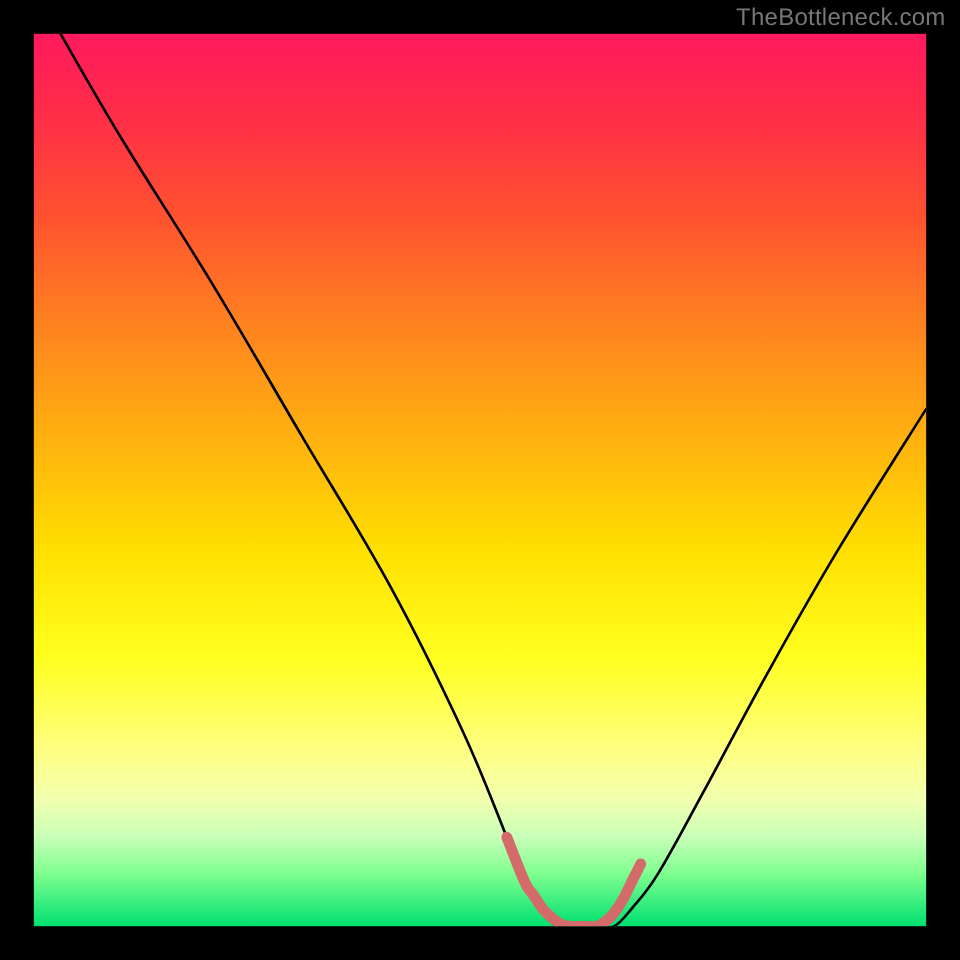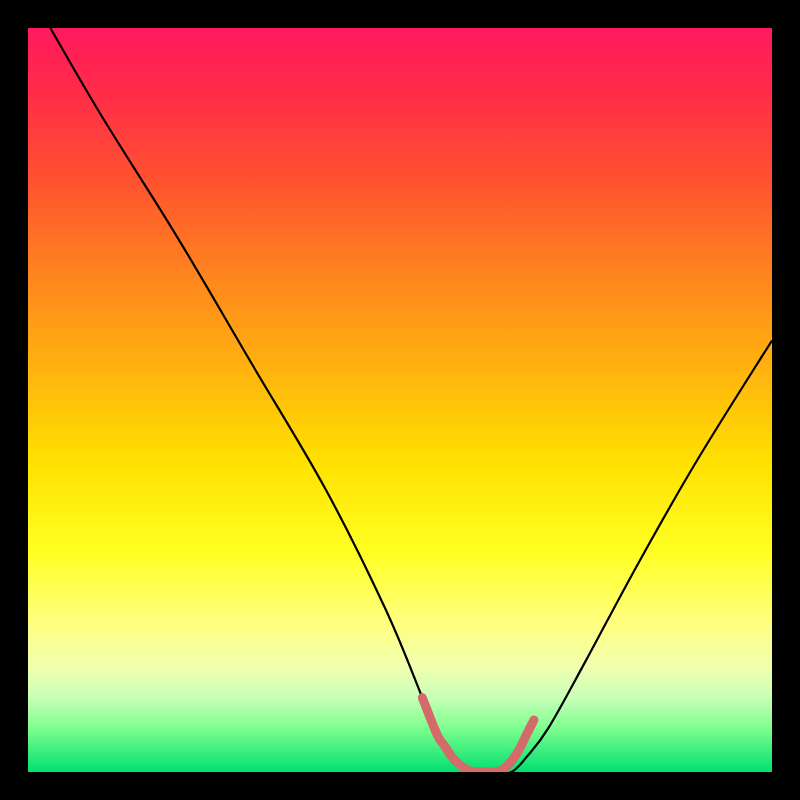--- a/index.html
+++ b/index.html
@@ -65,20 +65,21 @@
     width: 100%;
     height: 100%;
     z-index: 3;
   }
 </style>
 </head>
 <body>
 
 <div class="frame">
 
+  <div class="watermark">TheBottleneck.com</div>
 
   <div class="plot-area">
     <div class="gradient-bg"></div>
     <svg class="curve" viewBox="0 0 744 744" preserveAspectRatio="none">
       <path id="main-curve" fill="none" stroke="#000" stroke-width="2.2" d="M 22.32,0 C 31.6944,16.070399999999996 51.6336,51.78239999999997 74.4,89.27999999999997 C 97.16640000000001,126.77759999999998 122.01600000000002,164.12640000000005 148.8,208.32000000000005 C 175.584,252.51360000000005 196.416,289.26719999999995 223.2,334.79999999999995 C 249.98399999999998,380.33279999999996 273.49440000000004,417.08639999999997 297.6,461.28 C 321.7056,505.4736 339.7104,542.8223999999999 357.12,580.3199999999999 C 374.5296,617.8176 384.9456,646.8336 394.32,669.6 C 403.6944,692.3664 403.8432,696.0863999999999 409.20000000000005,706.8 C 414.55680000000007,717.5136 418.7232,722.424 424.08,729.12 C 429.43679999999995,735.816 433.60319999999996,741.3216 438.96,744 C 444.3168,746.6784 448.48319999999995,744 453.84,744 C 459.1968,744 463.3632,744 468.72,744 C 474.07680000000005,744 478.2432,746.6784 483.6,744 C 488.95680000000004,741.3216 491.78400000000005,737.1552 498.48,729.12 C 505.176,721.0848 510.08639999999997,716.7696 520.8,699.36 C 531.5136,681.9504000000001 541.9296,661.8624 558,632.4 C 574.0704,602.9376 589.992,571.8384 610.0799999999999,535.68 C 630.1679999999999,499.5216 645.4944,471.696 669.6,431.52000000000004 C 693.7056,391.34400000000005 730.608,333.90720000000005 744,312.48"></path>
       <path id="highlight-curve" fill="none" stroke="#d46a6a" stroke-width="9" stroke-linecap="round" stroke-linejoin="round" d="M 394.32,669.6 C 396.9984,676.296 405.18240000000003,698.0952 409.20000000000005,706.8 C 413.21760000000006,715.5047999999999 413.96160000000003,713.9424 416.64000000000004,717.96 C 419.31840000000005,721.9776 421.4016,725.772 424.08,729.12 C 426.7584,732.468 428.84159999999997,734.2833599999999 431.52,736.56 C 434.1984,738.83664 436.28159999999997,740.4288 438.96,741.768 C 441.6384,743.1072 443.72159999999997,743.59824 446.4,744 C 449.0784,744.40176 451.16159999999996,744 453.84,744 C 456.5184,744 458.60159999999996,744 461.28,744 C 463.9584,744 466.0416,744.6696000000001 468.72,744 C 471.39840000000004,743.3303999999999 473.4816,742.2887999999999 476.16,740.28 C 478.83840000000004,738.2712 480.9216,736.188 483.6,732.84 C 486.27840000000003,729.4920000000001 488.3616,726.3671999999999 491.04,721.68 C 493.71840000000003,716.9928 495.8016,712.1568 498.48,706.8 C 501.15840000000003,701.4431999999999 504.5808,694.5984 505.92,691.92"></path>
     </svg>
   </div>
 
 </div>

